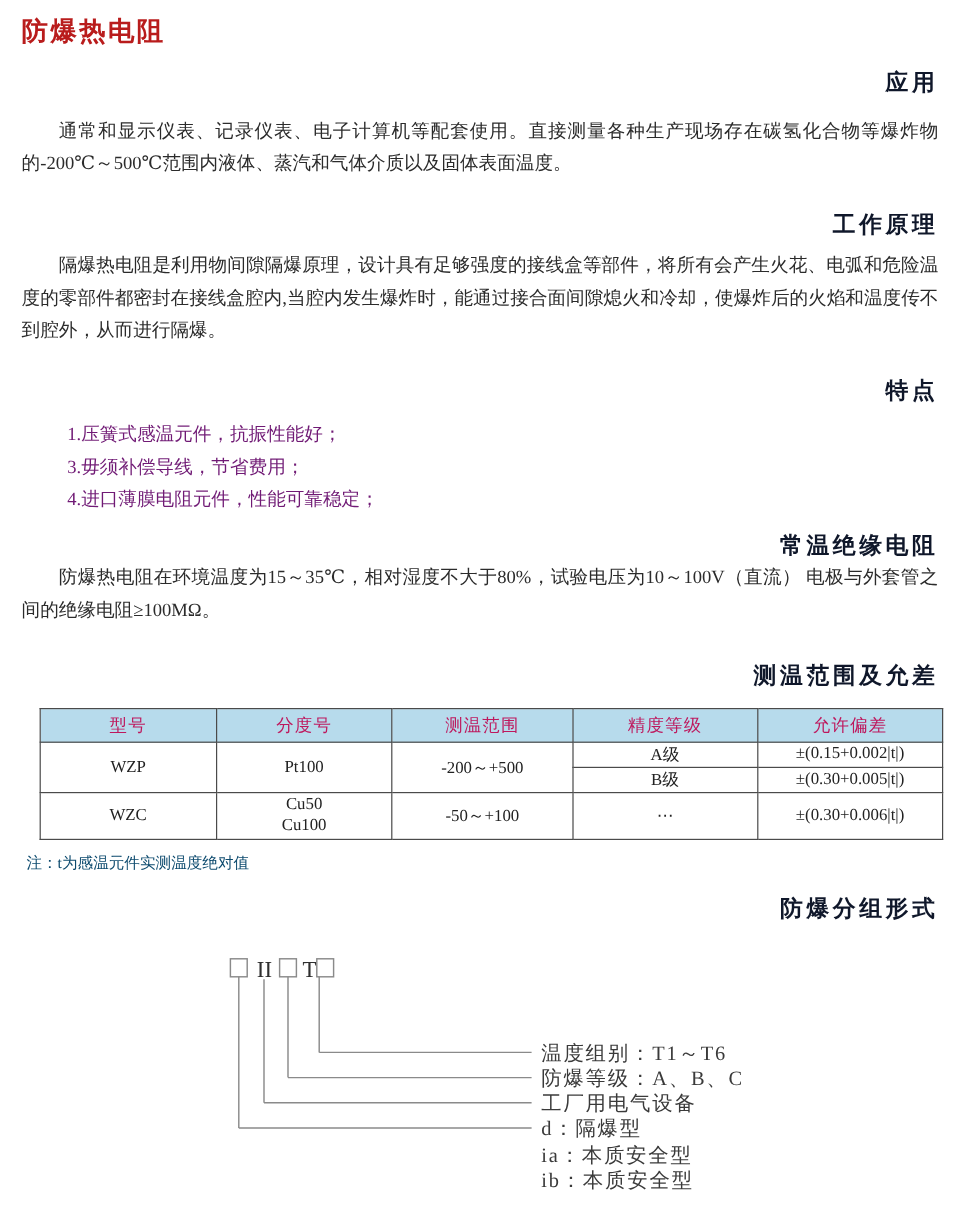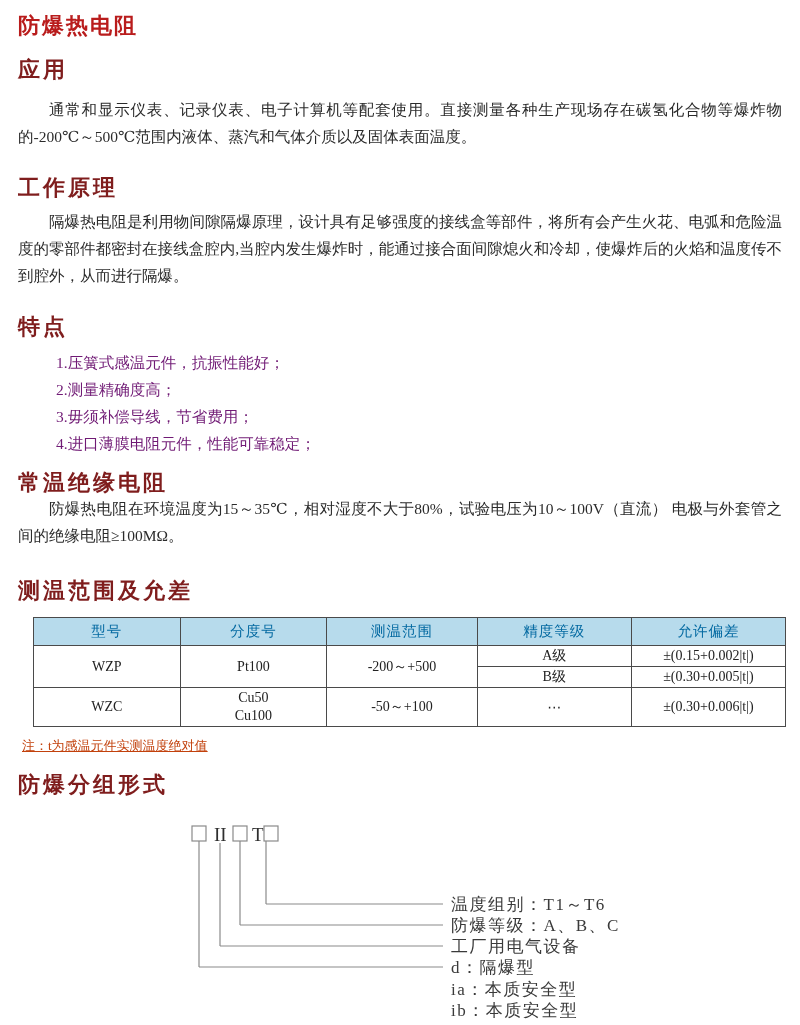--- a/index.html
+++ b/index.html
@@ -15,25 +15,26 @@
   .doc-title {
     font-family: "Liberation Sans", "DejaVu Sans", sans-serif;
     font-size: 22px;
     font-weight: bold;
     color: #b91c1c;
     letter-spacing: 2px;
     line-height: 32px;
   }
   .section-heading {
     font-family: "Liberation Sans", "DejaVu Sans", sans-serif;
-    font-size: 22px;
+    font-size: 19px;
     font-weight: bold;
-    color: #7f1d1d;
+    color: #0f172a;
     letter-spacing: 3px;
     line-height: 24px;
+    text-align: right;
   }
   .h-app   { margin-top: 16px; }
   .h-prin  { margin-top: 26px; }
   .h-feat  { margin-top: 26px; }
   .h-insu  { margin-top: 14px; }
   .h-range { margin-top: 30px; }
   .h-group { margin-top: 18px; }
   .para {
     margin-top: 14px;
     font-size: 15.5px;
@@ -54,30 +55,30 @@
     font-size: 14px;
     color: #222222;
   }
   table.spec th, table.spec td {
     border: 1px solid #4a4a4a;
     text-align: center;
     vertical-align: middle;
   }
   table.spec th {
     background: #b7dbec;
-    color: #0369a1;
+    color: #be185d;
     font-weight: normal;
     font-size: 14.5px;
     padding: 4px 14px;
     letter-spacing: 1px;
     margin-left: 16px;
   }
   table.spec td { padding: 1px 4px; height: 16px; }
   td.two-line { white-space: pre-line; line-height: 18px; padding: 2px 4px; }
-  .table-note { margin-top: 10px; margin-left: 4px; font-size: 13px; color: #c2410c; text-decoration: underline; }
+  .table-note { margin-top: 10px; margin-left: 4px; font-size: 13px; color: #0c4a6e; }
   .diagram-wrap { margin-top: 14px; }
   .diagram-svg text {
     font-family: "Liberation Serif", "DejaVu Serif", serif;
     fill: #3a3a3a;
   }
   .diagram-svg .code-text { font-size: 19px; fill: #2f2f2f; }
   .diagram-svg .label-text { font-size: 17px; letter-spacing: 1.5px; }
   .diagram-svg line, .diagram-svg rect { stroke: #8a8a8a; stroke-width: 1.2; }
   .diagram-svg rect { fill: #ffffff; }
 </style>
@@ -88,21 +89,20 @@
 
 <h2 class="section-heading h-app">应用</h2>
 <p class="para">通常和显示仪表、记录仪表、电子计算机等配套使用。直接测量各种生产现场存在碳氢化合物等爆炸物的-200℃～500℃范围内液体、蒸汽和气体介质以及固体表面温度。</p>
 
 <h2 class="section-heading h-prin">工作原理</h2>
 <p class="para para-tight">隔爆热电阻是利用物间隙隔爆原理，设计具有足够强度的接线盒等部件，将所有会产生火花、电弧和危险温度的零部件都密封在接线盒腔内,当腔内发生爆炸时，能通过接合面间隙熄火和冷却，使爆炸后的火焰和温度传不到腔外，从而进行隔爆。</p>
 
 <h2 class="section-heading h-feat">特点</h2>
 <div class="feature-list">
   <div class="feature-item">1.压簧式感温元件，抗振性能好；</div>
-  <div class="feature-item">2.测量精确度高；</div>
   <div class="feature-item">3.毋须补偿导线，节省费用；</div>
   <div class="feature-item">4.进口薄膜电阻元件，性能可靠稳定；</div>
 </div>
 
 <h2 class="section-heading h-insu">常温绝缘电阻</h2>
 <p class="para para-tighter">防爆热电阻在环境温度为15～35℃，相对湿度不大于80%，试验电压为10～100V（直流） 电极与外套管之间的绝缘电阻≥100MΩ。</p>
 
 <h2 class="section-heading h-range">测温范围及允差</h2>
 <table class="spec">
   <thead>

